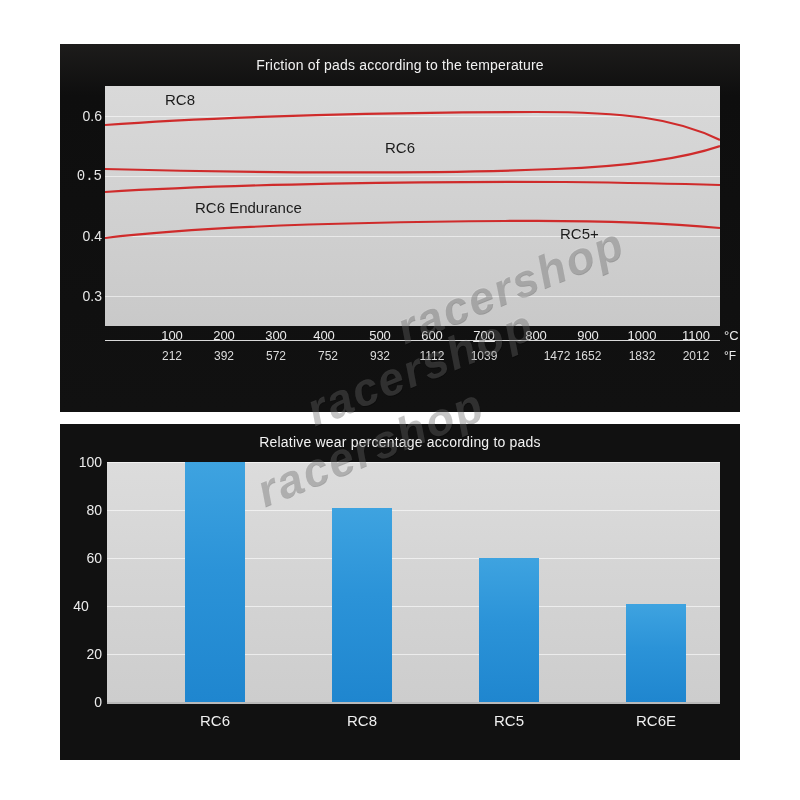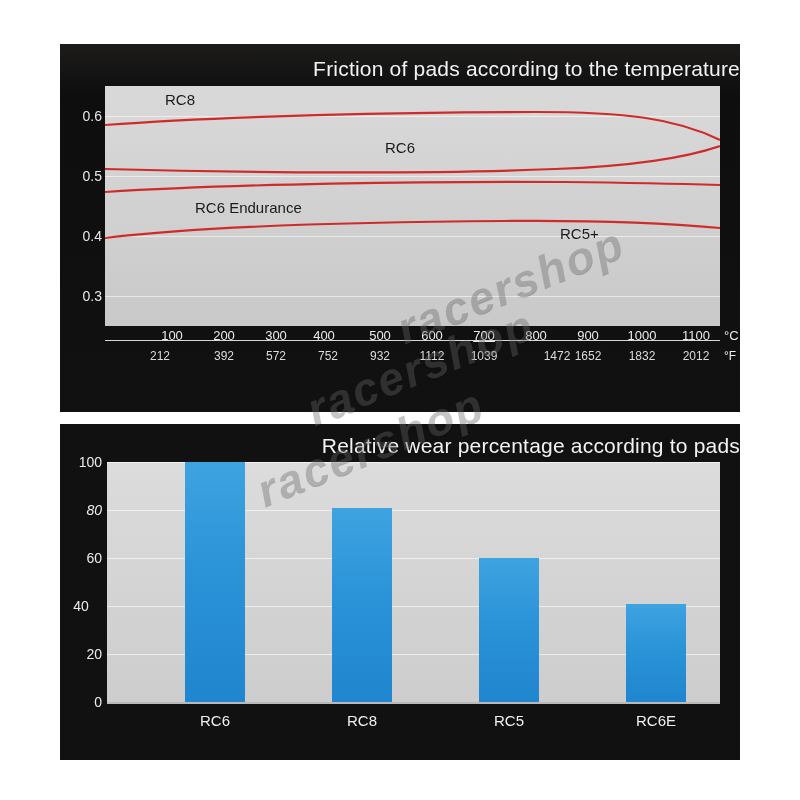--- a/index.html
+++ b/index.html
@@ -33,23 +33,23 @@
   }
   #panel-wear {
     top: 424px;
     height: 336px;
     background: #111111;
   }
   .panel-title {
     position: absolute;
     left: 0;
     right: 0;
-    text-align: right;
+    text-align: center;
     color: #f2f2f2;
-    font-size: 21px;
+    font-size: 14px;
     letter-spacing: .2px;
     white-space: nowrap;
   }
   #title-friction { top: 13px; }
   #title-wear { top: 10px; }
 
   
   #friction-plot {
     position: absolute;
     left: 45px;
@@ -199,40 +199,40 @@
         <path d="M0,152 C90,141 250,136 400,135 C500,134 560,137 615,142" fill="none" stroke="#cf2b2b" stroke-width="2.2"></path>
       </svg>
 
       <div class="curve-label" style="left:60px;  top:5px;">RC8</div>
       <div class="curve-label" style="left:280px; top:53px;">RC6</div>
       <div class="curve-label" style="left:90px;  top:113px;">RC6 Endurance</div>
       <div class="curve-label" style="left:455px; top:139px;">RC5+</div>
     </div>
 
     <div class="ylab" style="top:72px;">0.6</div>
-    <div class="ylab" style="top:132px;">0.5</div>
+    <div class="ylab" style="top:132px;font-family:Liberation Mono, monospace;">0.5</div>
     <div class="ylab" style="top:192px;">0.4</div>
     <div class="ylab" style="top:252px;">0.3</div>
 
     <div id="axis-x"></div>
 
     <div class="xtick c" style="left:112px;">100</div>
     <div class="xtick c" style="left:164px;">200</div>
     <div class="xtick c" style="left:216px;">300</div>
     <div class="xtick c" style="left:264px;">400</div>
     <div class="xtick c" style="left:320px;">500</div>
     <div class="xtick c" style="left:372px;">600</div>
     <div class="xtick c" style="left:424px;text-decoration:underline;">700</div>
     <div class="xtick c" style="left:476px;">800</div>
     <div class="xtick c" style="left:528px;text-align:right;">900</div>
     <div class="xtick c" style="left:582px;">1000</div>
     <div class="xtick c" style="left:636px;">1100</div>
     <div class="unit" style="left:664px; top:284px;">°C</div>
 
-    <div class="xtick f" style="left:100px;">212</div>
+    <div class="xtick f" style="left:112px;">212</div>
     <div class="xtick f" style="left:164px;text-align:right;">392</div>
     <div class="xtick f" style="left:216px;">572</div>
     <div class="xtick f" style="left:268px;">752</div>
     <div class="xtick f" style="left:320px;">932</div>
     <div class="xtick f" style="left:372px;">1112</div>
     <div class="xtick f" style="left:424px;">1039</div>
     <div class="xtick f" style="left:476px;margin-left:21px;">1472</div>
     <div class="xtick f" style="left:528px;">1652</div>
     <div class="xtick f" style="left:582px;">1832</div>
     <div class="xtick f" style="left:636px;">2012</div>
@@ -249,21 +249,21 @@
       <div class="wline" style="top:144px;"></div>
       <div class="wline" style="top:192px;"></div>
 
       <div class="bar" style="left:78px;  width:60px; height:240px;"></div>
       <div class="bar" style="left:225px; width:60px; height:194px;"></div>
       <div class="bar" style="left:372px; width:60px; height:144px;"></div>
       <div class="bar" style="left:519px; width:60px; height:98px;"></div>
     </div>
 
     <div class="wylab" style="top:38px;">100</div>
-    <div class="wylab" style="top:86px;font-style:italic;">80</div>
+    <div class="wylab" style="top:86px;">80</div>
     <div class="wylab" style="top:134px;">60</div>
     <div class="wylab" style="top:182px;text-align:center;">40</div>
     <div class="wylab" style="top:230px;">20</div>
     <div class="wylab" style="top:278px;">0</div>
 
     <div id="wear-baseline"></div>
 
     <div class="bar-cat" style="left:155px;">RC6</div>
     <div class="bar-cat" style="left:302px;">RC8</div>
     <div class="bar-cat" style="left:449px;">RC5</div>

